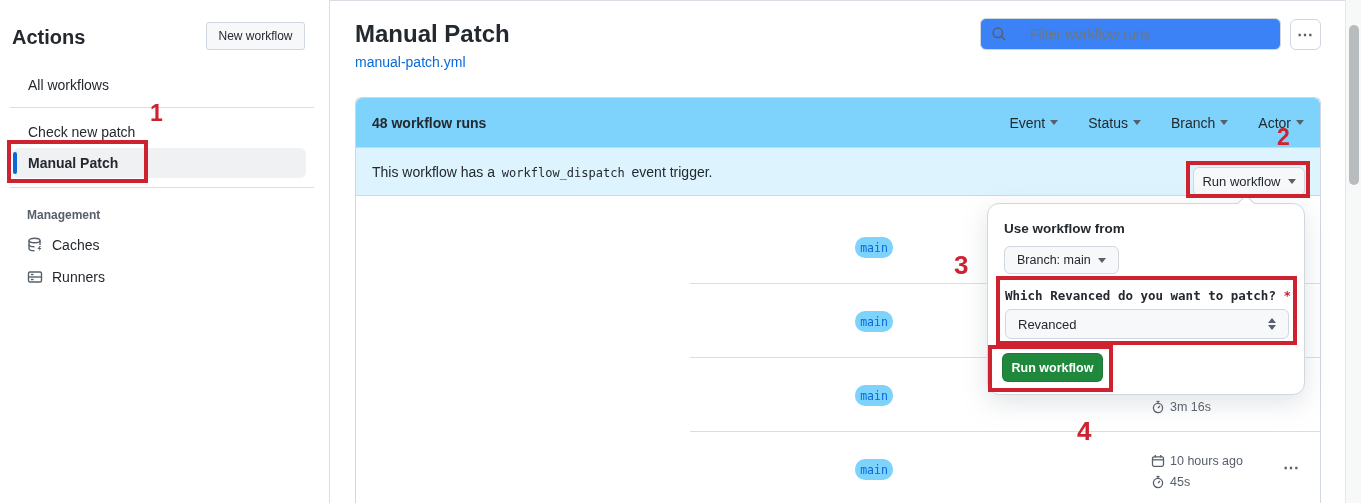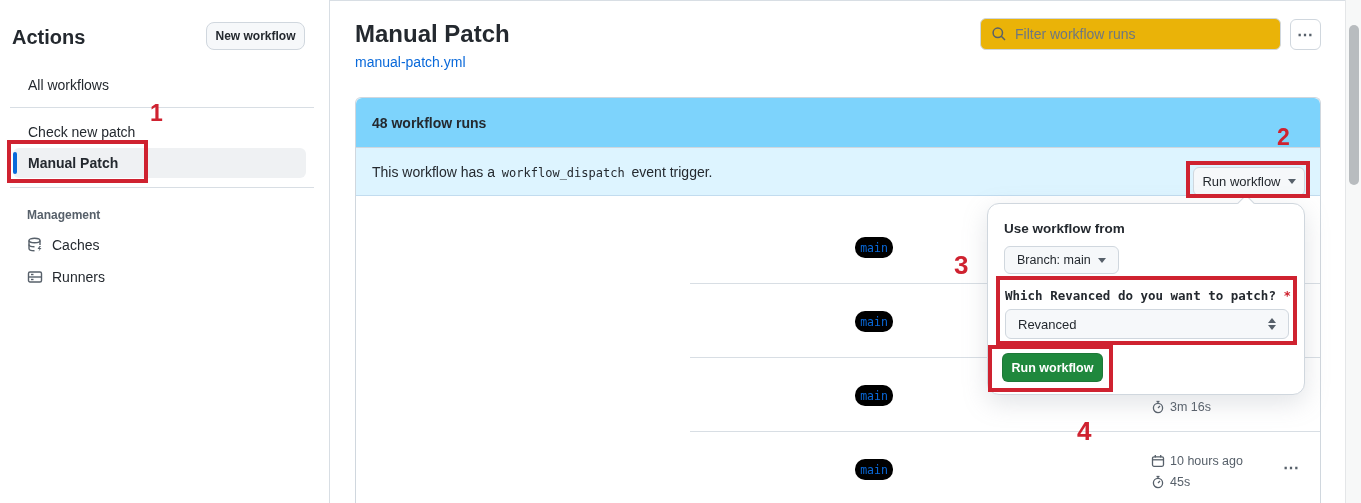--- a/index.html
+++ b/index.html
@@ -6,37 +6,37 @@
   body { font-family:"Liberation Sans", sans-serif; background:#fff; }
   #screen { position:relative; width:1361px; height:503px; background:#fff; overflow:hidden; }
 
   .topline { position:absolute; left:0; top:0; width:100%; height:1px; background:#d8dee4; }
   .coral-tab-underline { position:absolute; left:221px; top:0; width:87px; height:3px; background:#fd8c73; }
 
   
   .sidebar { position:absolute; left:0; top:0; width:330px; height:503px; border-right:1px solid #d8dee4; background:#fff; }
   .sidebar-title { position:absolute; left:12px; top:26px; font-size:20px; font-weight:700; color:#24292f; }
   .new-workflow-btn { position:absolute; left:206px; top:22px; width:99px; height:28px; background:#f6f8fa;
-    border:1px solid #d0d7de; border-radius:8px; font-size:12px; color:#24292f; font-weight:700;
+    border:1px solid #d0d7de; border-radius:3px; font-size:12px; color:#24292f; font-weight:400;
     display:flex; align-items:center; justify-content:center; cursor:pointer; }
   .nav-item { position:absolute; left:13px; width:293px; height:30px; display:flex; align-items:center;
     padding-left:15px; font-size:14px; color:#24292f; border-radius:6px; cursor:pointer; }
   .nav-item.selected { background:#eff1f3; font-weight:700; }
   .accent-bar { position:absolute; left:0px; top:4px; width:4px; height:22px; background:#0969da; border-radius:2px; }
   .nav-divider { position:absolute; left:10px; width:304px; height:1px; background:#d8dee4; }
   .mgmt-label { position:absolute; left:27px; top:208px; font-size:12px; font-weight:600; color:#57606a; }
   .mgmt-item { position:absolute; left:13px; width:293px; height:28px; display:flex; align-items:center;
     gap:9px; padding-left:14px; font-size:14px; color:#24292f; cursor:pointer; border-radius:6px; }
   .mgmt-icon { display:inline-flex; width:16px; height:16px; color:#57606a; }
 
   
   .page-title { position:absolute; left:355px; top:20px; font-size:24px; font-weight:600; color:#24292f; }
   .yml-link { position:absolute; left:355px; top:54px; font-size:14px; color:#0969da; text-decoration:none; cursor:pointer; }
   .search-box { position:absolute; left:980px; top:18px; width:301px; height:32px; border:1px solid #d0d7de;
-    border-radius:6px; background:#eab308; display:flex; align-items:center; padding:0 10px; gap:8px; }
+    border-radius:6px; background:#3b82f6; display:flex; align-items:center; padding:0 10px; gap:23px; }
   .search-box input { border:none; outline:none; flex:1; font-size:14px; color:#24292f;
     font-family:"Liberation Sans", sans-serif; background:transparent; }
   .search-box input::placeholder { color:#6e7781; }
   .kebab-btn { position:absolute; left:1290px; top:19px; width:31px; height:31px; border:1px solid #d0d7de;
     border-radius:6px; background:#fff; color:#57606a; font-size:16px; font-weight:700; letter-spacing:1px;
     display:flex; align-items:center; justify-content:center; cursor:pointer; }
 
   
   .runs-panel { position:absolute; left:355px; top:97px; width:966px; height:406px;
     border:1px solid #d0d7de; border-bottom:none; border-radius:6px 6px 0 0; background:#fff; }
@@ -50,21 +50,21 @@
     border-top:5px solid #57606a; display:inline-block; }
   .banner { position:absolute; left:0; top:50px; width:100%; height:48px; background:#ddf4ff;
     border-bottom:1px solid #c2dcef; display:flex; align-items:center; padding:0 16px; }
   .banner-text { font-size:14px; color:#24292f; }
   .banner-code { font-family:"DejaVu Sans Mono", monospace; font-size:12px; color:#24292f; padding:0 3px; }
   .run-workflow-dd { position:absolute; left:837px; top:19px; width:112px; height:29px; background:#f6f8fa;
     border:1px solid #d0d7de; border-radius:6px; font-size:13px; color:#24292f; display:flex;
     align-items:center; justify-content:center; gap:7px; cursor:pointer; }
 
   .row-sep { position:absolute; height:1px; background:#d8dee4; left:690px; width:630px; }
-  .branch-badge { position:absolute; left:855px; width:38px; height:21px; background:#000000;
+  .branch-badge { position:absolute; left:855px; width:38px; height:21px; background:#7dd3fc;
     border-radius:10px; color:#0969da; font-family:"DejaVu Sans Mono", monospace; font-size:11.5px;
     display:flex; align-items:center; justify-content:center; cursor:pointer; }
   .run-meta { position:absolute; display:flex; align-items:flex-start; gap:5px; font-size:12.5px; color:#57606a; }
   .meta-icon { display:inline-flex; width:14px; height:14px; color:#57606a; }
   .row-kebab { position:absolute; color:#57606a; font-size:16px; font-weight:700; letter-spacing:1px; cursor:pointer; }
 
   
   .popup { position:absolute; left:987px; top:203px; width:318px; height:192px; background:#fff;
     border:1px solid #d0d7de; border-radius:12px; box-shadow:0 8px 24px rgba(140,149,159,0.25); z-index:55; }
   .popup-caret { position:absolute; left:252px; top:-7px; width:12px; height:12px; background:#fff;
@@ -154,20 +154,38 @@
           <line x1="10.3" y1="10.3" x2="14" y2="14"></line>
       </svg>
     </span>
     <input type="text" placeholder="Filter workflow runs" style="">
   </div>
   <button class="kebab-btn">⋯</button>
 
   <div class="runs-panel">
     <div class="runs-header">
       <span class="runs-count">48 workflow runs</span>
+      <div class="filters">
+        <span class="filter">
+          <span>Event</span>
+          <span class="caret-down"></span>
+        </span>
+        <span class="filter">
+          <span>Status</span>
+          <span class="caret-down"></span>
+        </span>
+        <span class="filter">
+          <span>Branch</span>
+          <span class="caret-down"></span>
+        </span>
+        <span class="filter">
+          <span>Actor</span>
+          <span class="caret-down"></span>
+        </span>
+      </div>
     </div>
 
     <div class="banner">
       <span class="banner-text">
         <span>This workflow has a</span>
         <span class="banner-code">workflow_dispatch</span>
         <span>event trigger.</span>
       </span>
       <button class="run-workflow-dd">
         <span>Run workflow</span>

